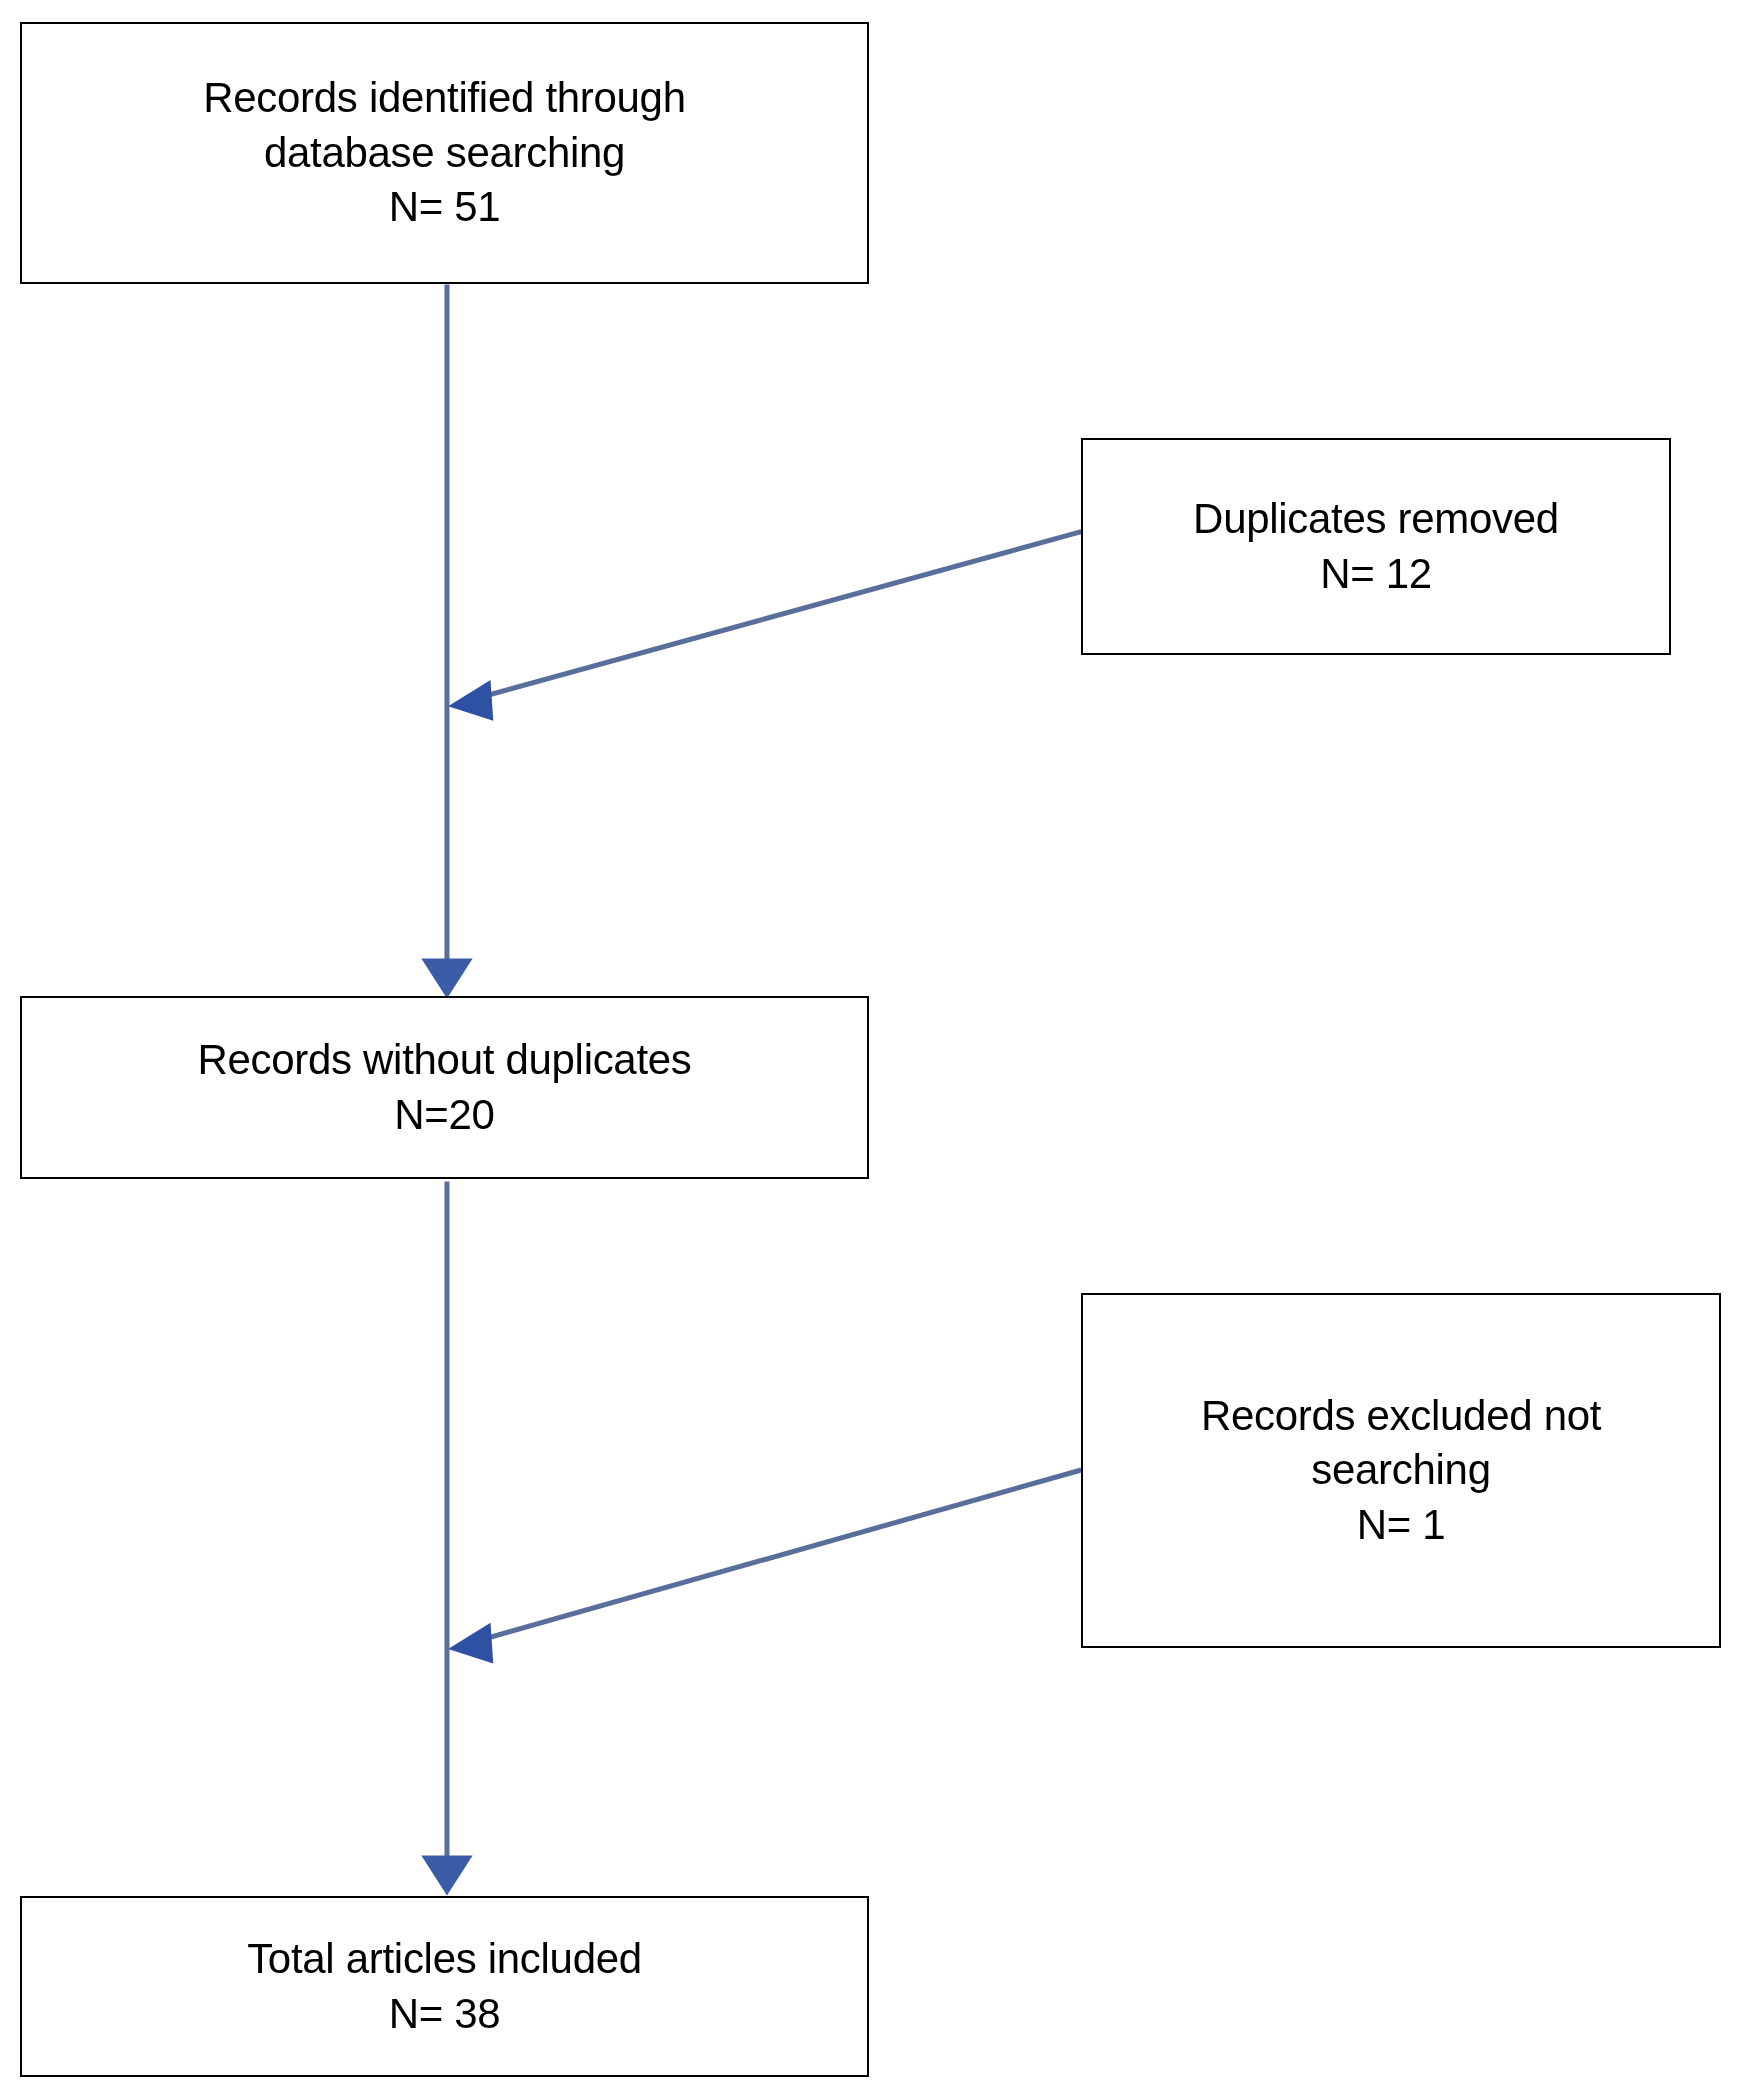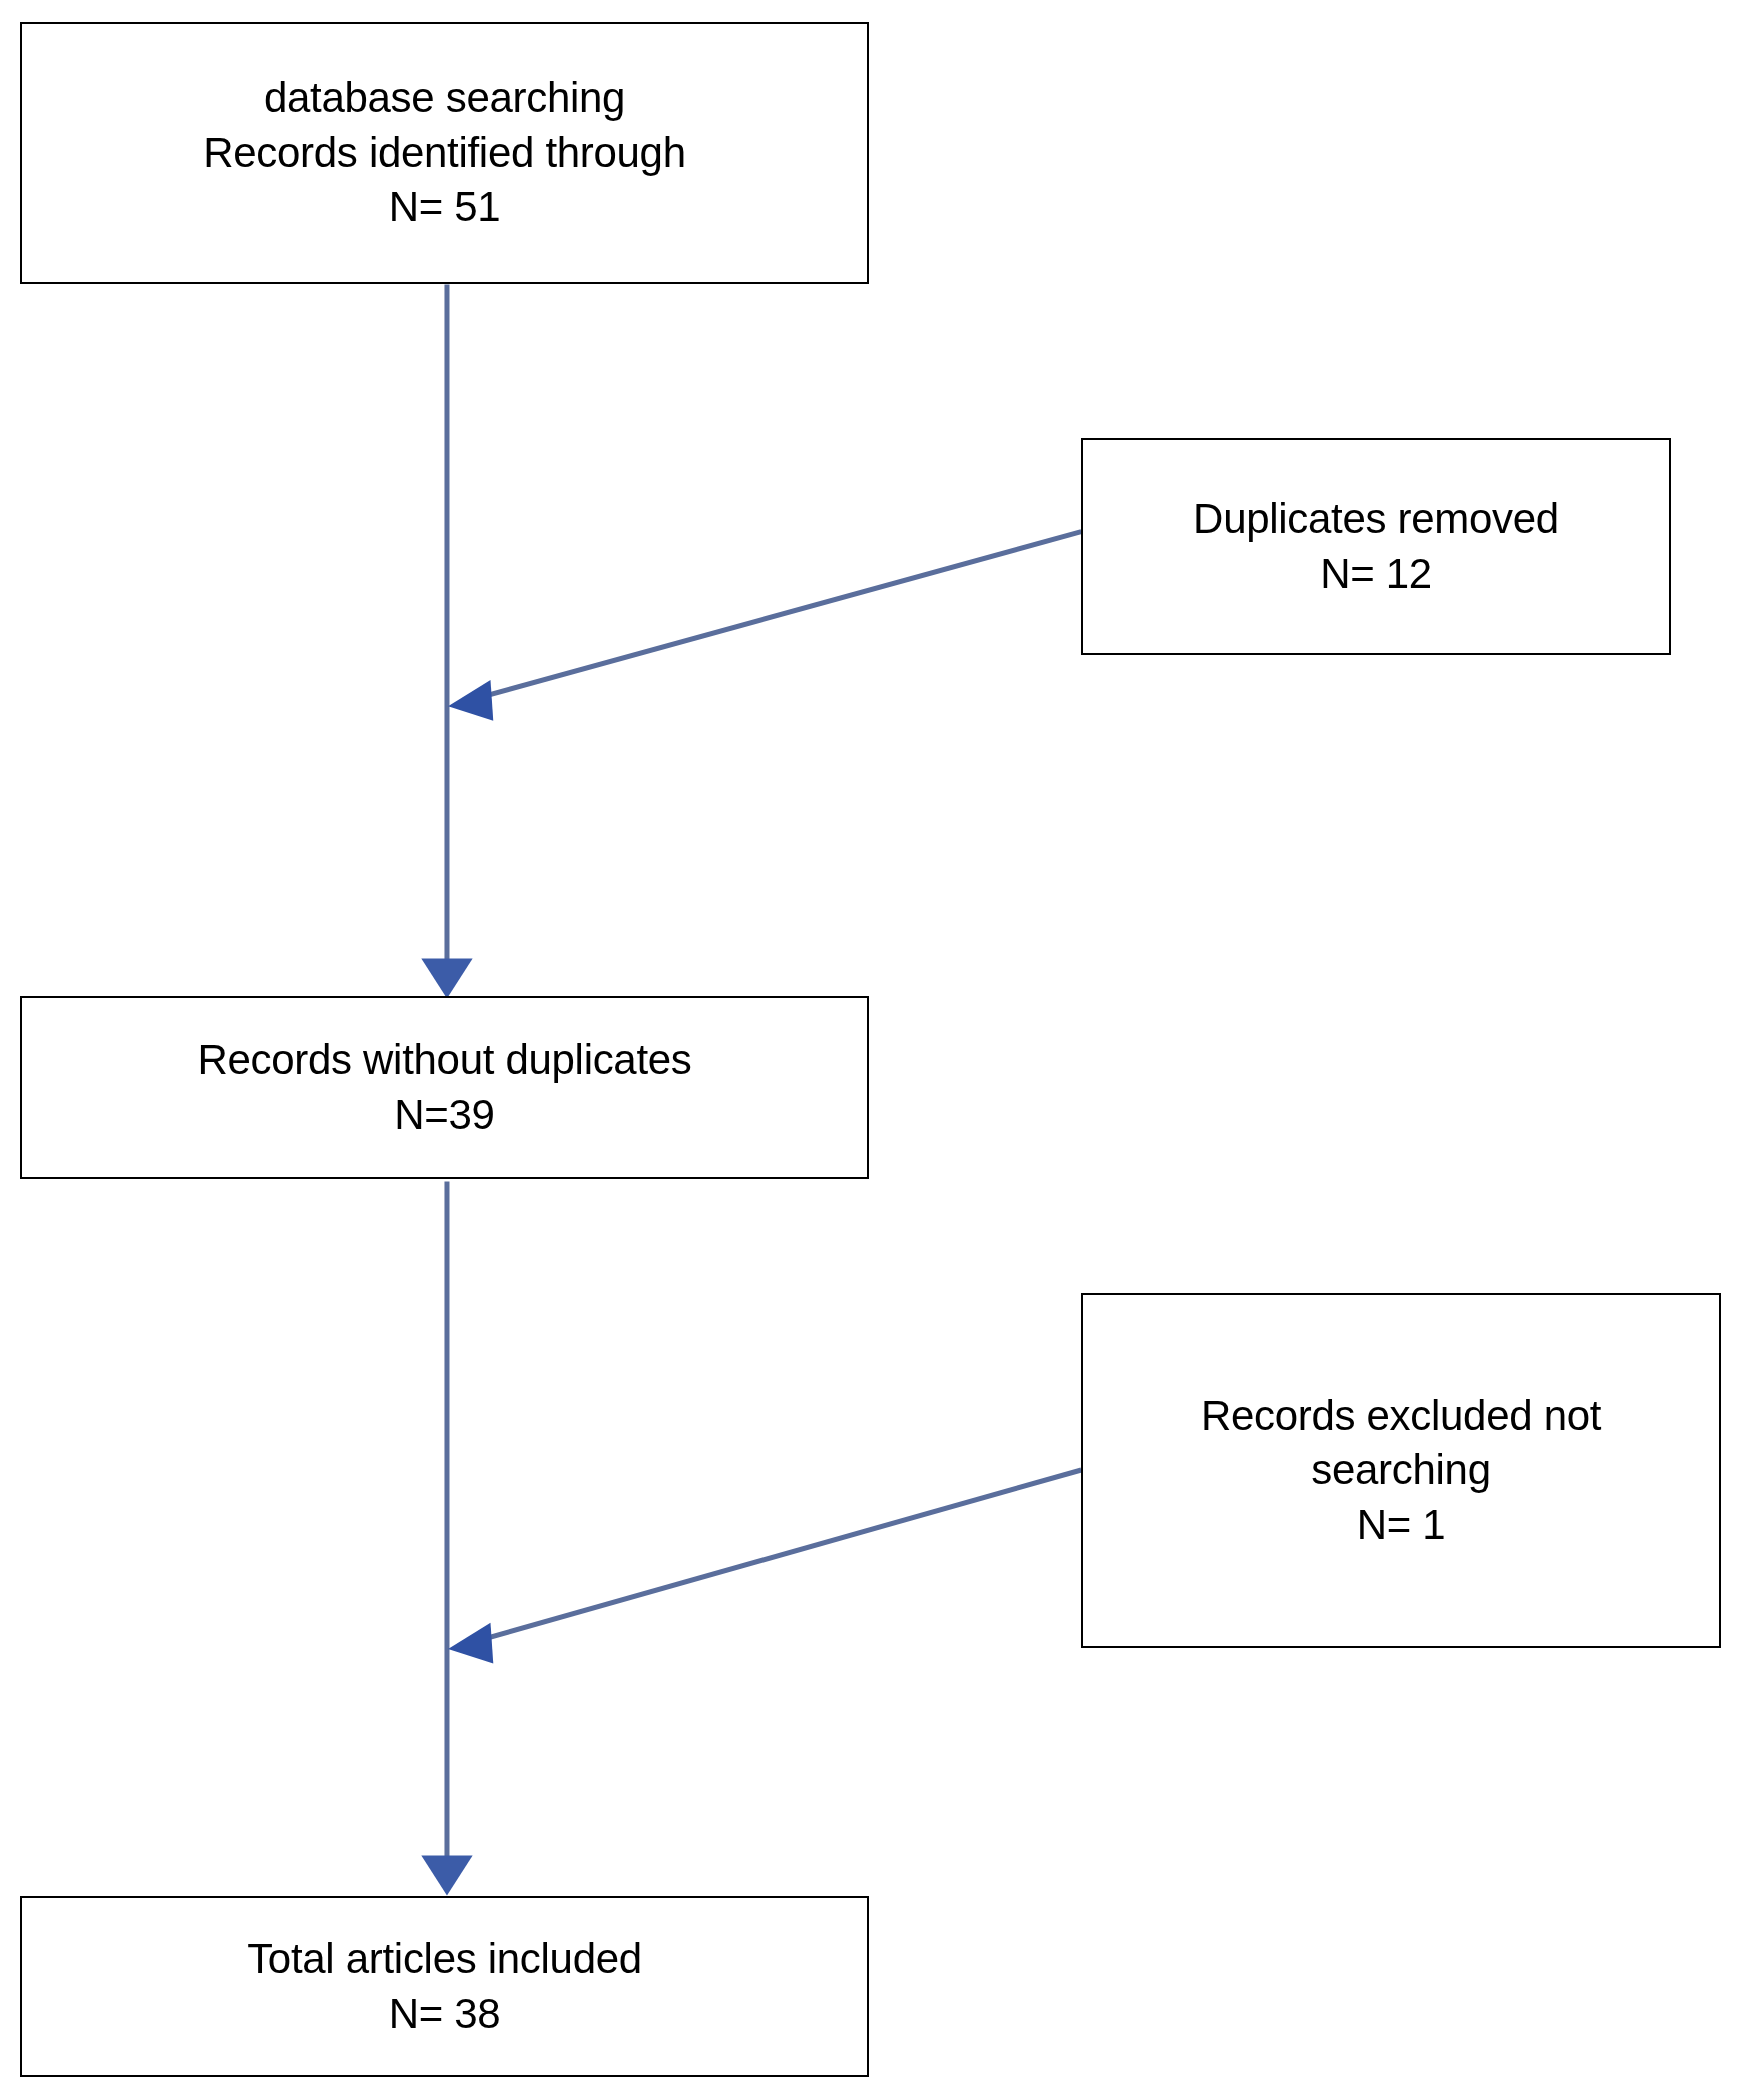--- a/index.html
+++ b/index.html
@@ -82,33 +82,33 @@
       <polygon points="801,3398 755,3326 847,3326" fill="#3c5ca8"></polygon>
     </g>
 
     <g>
       <line x1="1938" y1="2635" x2="860" y2="2940" stroke="#5a6e9c" stroke-width="9"></line>
       <polygon points="803,2956 879,2909 884,2982" fill="#2f51a4"></polygon>
     </g>
   </svg>
 
   <div class="flow-box" id="box-identified">
+    <span class="line">Records identified through</span>
     <span class="line">database searching</span>
-    <span class="line">Records identified through</span>
     <span class="line">N= 51</span>
   </div>
 
   <div class="flow-box" id="box-duplicates">
     <span class="line">Duplicates removed</span>
     <span class="line">N= 12</span>
   </div>
 
   <div class="flow-box" id="box-without-duplicates">
     <span class="line">Records without duplicates</span>
-    <span class="line">N=39</span>
+    <span class="line">N=20</span>
   </div>
 
   <div class="flow-box" id="box-excluded">
     <span class="line">Records excluded not</span>
     <span class="line">searching</span>
     <span class="line">N= 1</span>
   </div>
 
   <div class="flow-box" id="box-included">
     <span class="line">Total articles included</span>

